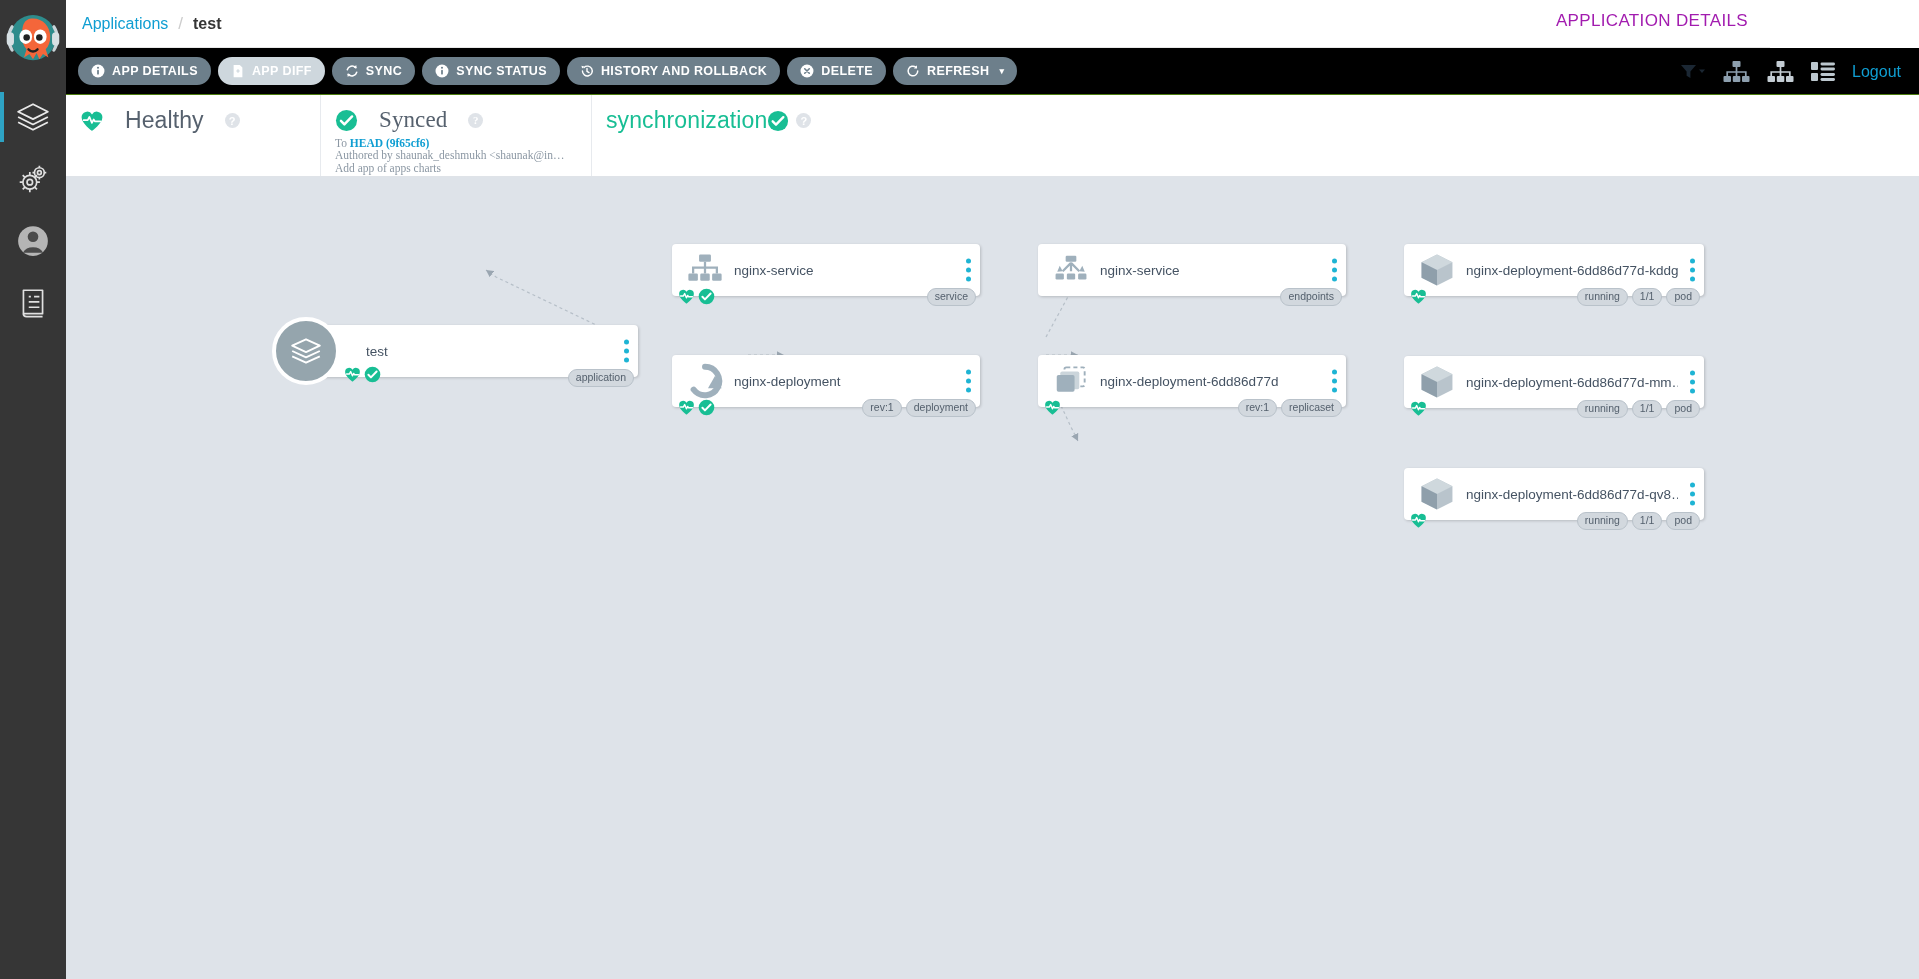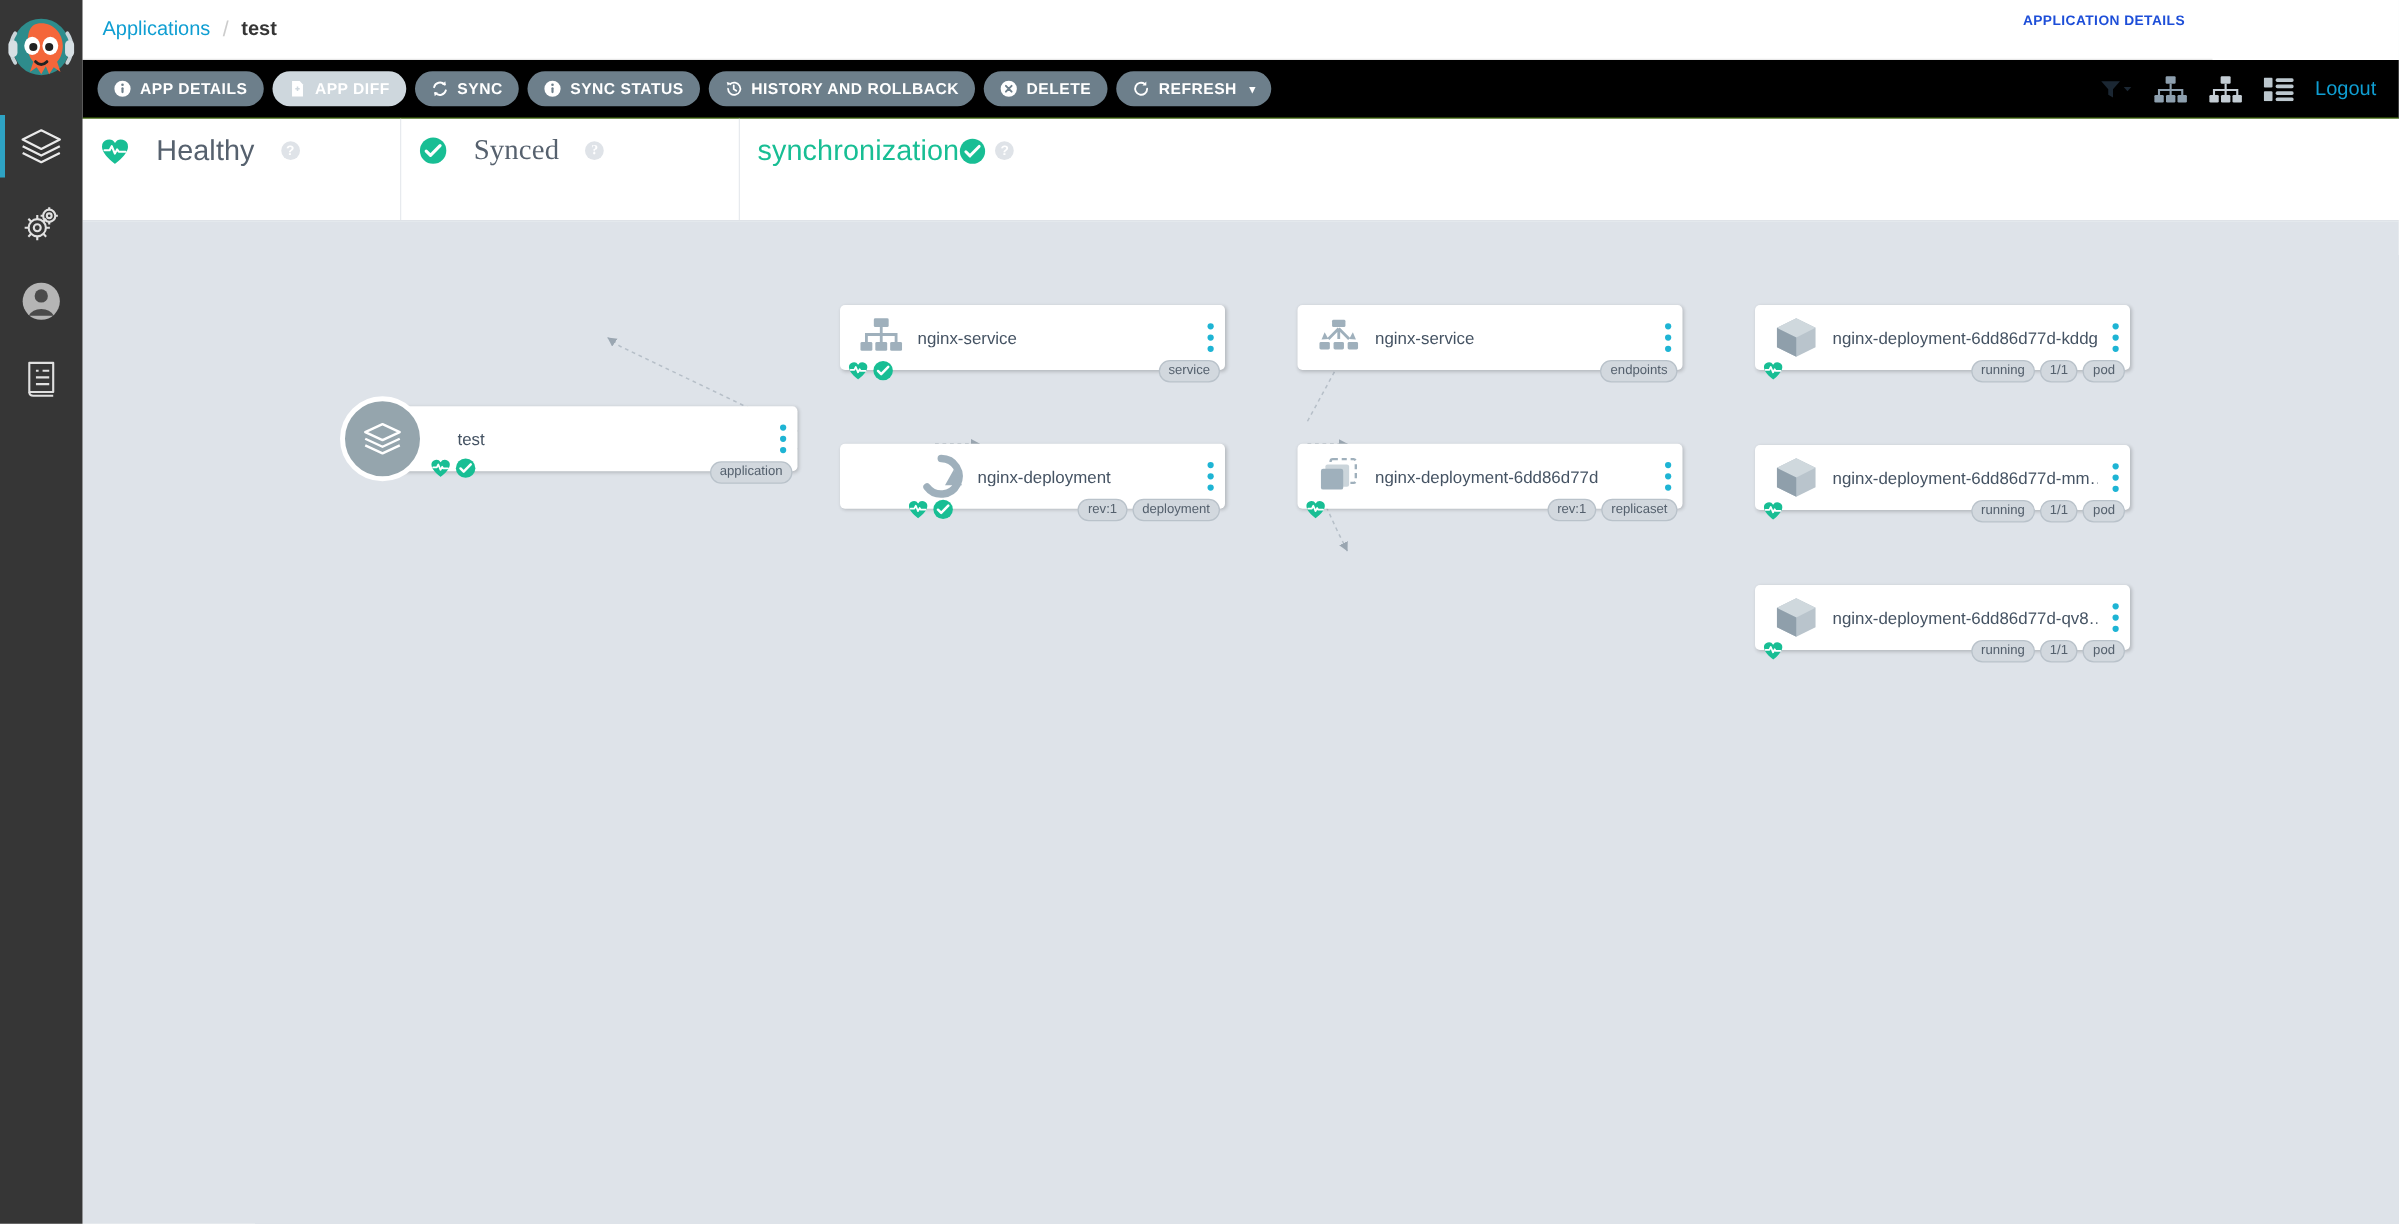--- a/index.html
+++ b/index.html
@@ -42,21 +42,21 @@
     background: #fff;
     border-bottom: 1px solid #e8e8e8;
     display: flex; align-items: center;
   }
   .crumbs { display: flex; align-items: center; padding-left: 16px; font-size: 16px; }
   .crumb-link { color: #0f9ed2; cursor: pointer; }
   .crumb-sep { color: #ccc; margin: 0 10px; font-size: 17px; }
   .crumb-cur { color: #363636; font-weight: bold; }
   #app-details-link {
     position: absolute; right: 22px; top: 11px;
-    color: #1d4ed8; font-size: 11px; font-weight: bold;
+    color: #a21caf; font-size: 17px; font-weight: normal;
     letter-spacing: .35px; cursor: pointer;
   }
 
   
   #toolbar {
     position: absolute; left: 66px; top: 48px;
     width: 1853px; height: 47px;
     background: #000000;
     border-bottom: 1px solid #4d7c0f;
     display: flex; align-items: center;
@@ -355,20 +355,27 @@
 
   <div class="st-cell" id="cell-sync">
     <div class="st-head">
       <svg width="23" height="23" viewBox="0 0 24 24">
         <circle cx="12" cy="12" r="11" fill="#18be94"></circle>
         <path d="M6.2 12.4l3.6 3.6 8-8.2" fill="none" stroke="#fff" stroke-width="2.6" stroke-linecap="round" stroke-linejoin="round"></path>
       </svg>
       <span class="st-title">Synced</span>
       <span class="qmark">?</span>
     </div>
+    <div class="st-sub">
+      <div>
+        <span>To </span><span class="lnk">HEAD (9f65cf6)</span>
+      </div>
+      <div>Authored by shaunak_deshmukh &lt;shaunak@in…</div>
+      <div>Add app of apps charts</div>
+    </div>
   </div>
 
   <div class="st-cell" id="cell-op">
     <div class="st-head" style="gap:2px">
       <span class="st-title green">synchronization</span>
       <svg width="22" height="22" viewBox="0 0 24 24" style="margin-left:-2px">
         <circle cx="12" cy="12" r="11" fill="#18be94"></circle>
         <path d="M6.2 12.4l3.6 3.6 8-8.2" fill="none" stroke="#fff" stroke-width="2.6" stroke-linecap="round" stroke-linejoin="round"></path>
       </svg>
       <span class="qmark" style="margin-left:5px">?</span>
@@ -461,21 +468,21 @@
           <circle cx="12" cy="12" r="11" fill="#18be94"></circle>
           <path d="M6.2 12.4l3.6 3.6 8-8.2" fill="none" stroke="#fff" stroke-width="2.8" stroke-linecap="round" stroke-linejoin="round"></path>
         </svg>
       </div>
       <div class="tags">
         <span class="tag">service</span>
       </div>
     </div>
   </div>
 
-  <div class="node" style="left:606px; top:178px; width:308px; height:52px;padding-left:48px;">
+  <div class="node" style="left:606px; top:178px; width:308px; height:52px;">
     <div class="node-inner">
       <svg class="node-ico" viewBox="0 0 32 32">
         <path d="M16 4a12 12 0 1 1-9.6 19.2" fill="none" stroke="#9fb0bc" stroke-width="5" stroke-linecap="round"></path>
         <path d="M24.5 11.5 L30 22 L18.5 22 z" fill="#9fb0bc"></path>
       </svg>
       <div class="node-label">nginx-deployment</div>
       <div class="kebab">
           <i></i>
           <i></i>
           <i></i>

